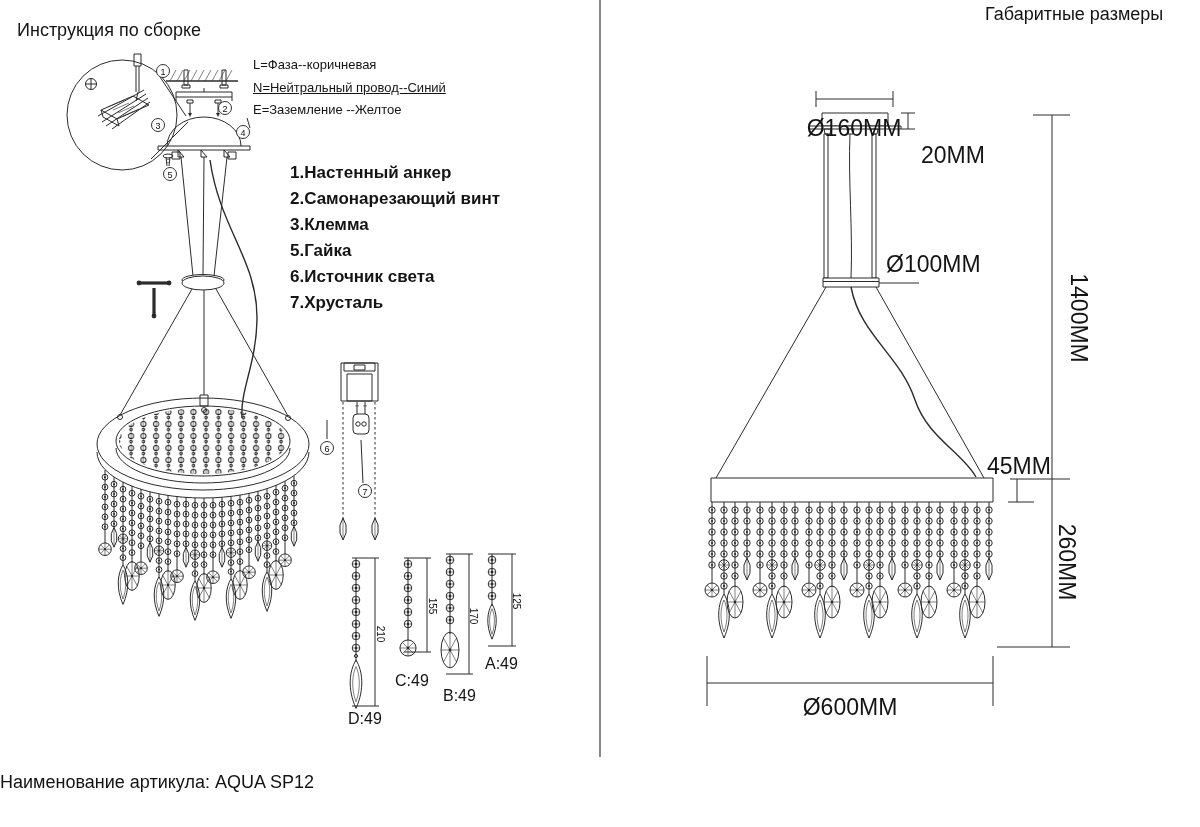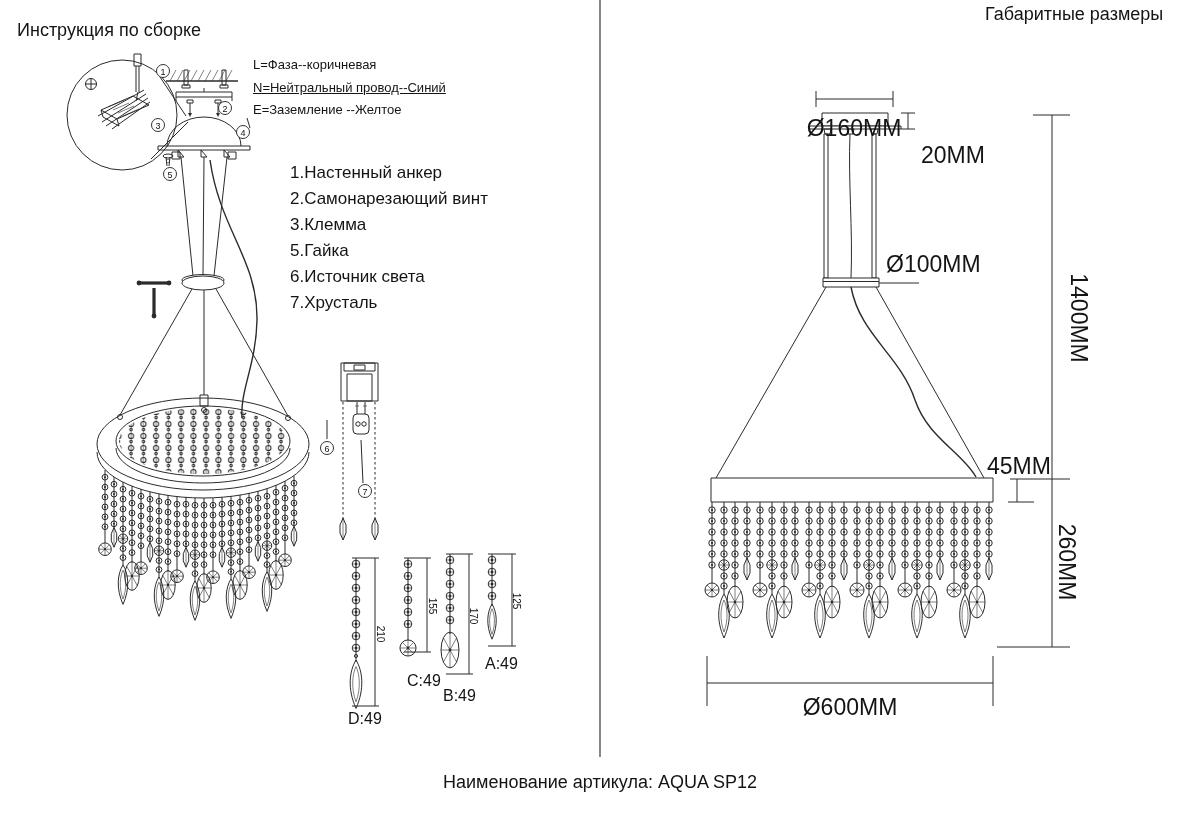--- a/index.html
+++ b/index.html
@@ -8,21 +8,21 @@
   .t{position:absolute;white-space:nowrap;color:#141414;}
   .title{font-size:18px;}
   .legend{font-size:13px;}
   .parts{font-size:17px;line-height:26px;}
   .dim{font-size:23px;letter-spacing:0;}
   .ctr{transform:translate(-50%,-50%);}
   .vctr{transform:translate(0,-50%);}
   .rot{transform:translate(-50%,-50%) rotate(90deg);}
   .minirot{transform:translate(-50%,-50%) rotate(90deg);font-size:10px;}
   .slabel{font-size:16px;}
-  .foot{font-size:18px;left:0;right:0;text-align:center;}
+  .foot{font-size:18px;left:0;right:0;}
   .n{position:absolute;width:14px;height:14px;border:1px solid #333;border-radius:50%;
      font-size:9px;line-height:14px;text-align:center;transform:translate(-50%,-50%);
      background:#fff;box-sizing:border-box;}
   svg{position:absolute;left:0;top:0;}
   svg *{vector-effect:non-scaling-stroke;}
   .s  {stroke:#2b2b2b;stroke-width:1;fill:none;}
   .s2 {stroke:#2b2b2b;stroke-width:1.4;fill:none;}
   .sw {stroke:#2b2b2b;stroke-width:1;fill:#fff;}
   .th {stroke:#2b2b2b;stroke-width:.6;fill:none;}
   .fat{stroke:#2b2b2b;stroke-width:3.2;fill:none;}
@@ -404,39 +404,39 @@
     </g>
   </svg>
 
   <div class="t title" style="left:17px;top:20px;">Инструкция по сборке</div>
   <div class="t title" style="left:985px;top:4px;">Габаритные размеры</div>
 
   <div class="t legend" style="left:253px;top:57px;">L=Фаза--коричневая</div>
   <div class="t legend" style="left:253px;top:80px;text-decoration:underline;">N=Нейтральный провод--Синий</div>
   <div class="t legend" style="left:253px;top:102px;">E=Заземление --Желтое</div>
 
-  <div class="t parts" style="left:290px;top:160px;">
+  <div class="t parts" style="left:290px;top:160px;font-weight:bold;">
     <div>1.Настенный анкер</div>
     <div>2.Самонарезающий винт</div>
     <div>3.Клемма</div>
     <div>5.Гайка</div>
     <div>6.Источник света</div>
     <div>7.Хрусталь</div>
   </div>
 
   <div class="n" style="left:163px;top:71px;">1</div>
   <div class="n" style="left:225px;top:108px;">2</div>
   <div class="n" style="left:158px;top:125px;">3</div>
   <div class="n" style="left:243px;top:132px;">4</div>
   <div class="n" style="left:170px;top:174px;">5</div>
   <div class="n" style="left:327px;top:448px;">6</div>
   <div class="n" style="left:365px;top:491px;">7</div>
 
   <div class="t slabel" style="left:348px;top:710px;">D:49</div>
-  <div class="t slabel" style="left:395px;top:672px;margin-left:12px;">C:49</div>
+  <div class="t slabel" style="left:395px;top:672px;">C:49</div>
   <div class="t slabel" style="left:443px;top:687px;">B:49</div>
   <div class="t slabel" style="left:485px;top:655px;">A:49</div>
   <div class="t minirot" style="left:380px;top:634px;">210</div>
   <div class="t minirot" style="left:432px;top:606px;">155</div>
   <div class="t minirot" style="left:473px;top:616px;">170</div>
   <div class="t minirot" style="left:516px;top:601px;">125</div>
 
   <div class="t dim ctr" style="left:854px;top:84px;margin-top:44px;">Ø160MM</div>
   <div class="t dim vctr" style="left:921px;top:120px;margin-top:35px;">20MM</div>
   <div class="t dim vctr" style="left:886px;top:264px;">Ø100MM</div>

